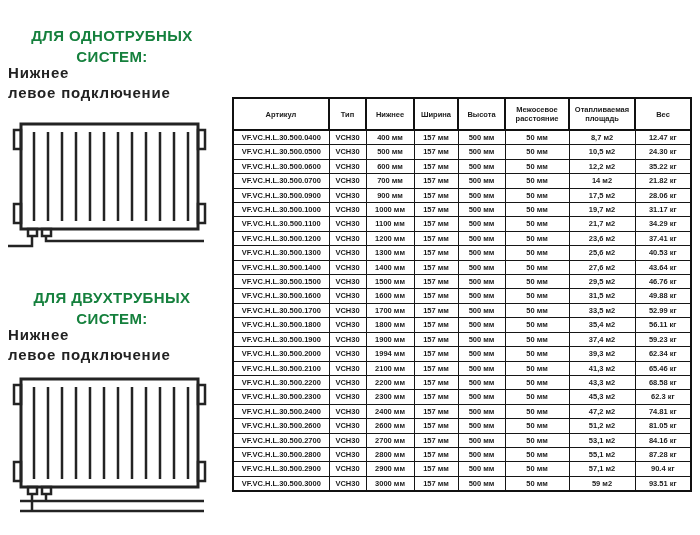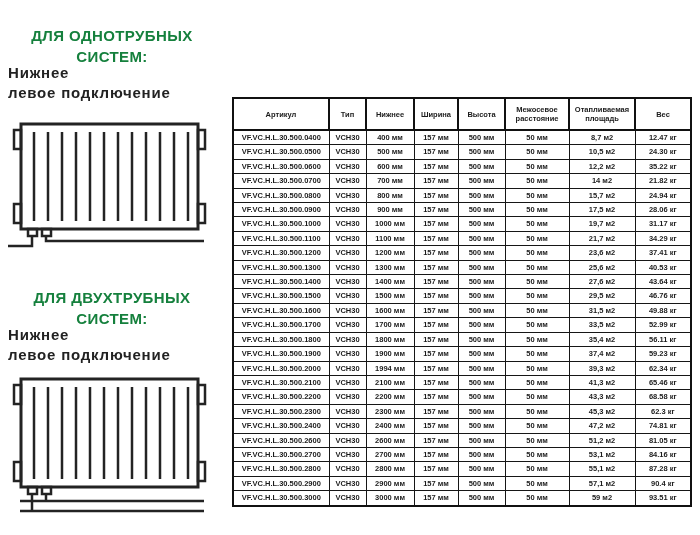--- a/index.html
+++ b/index.html
@@ -218,30 +218,20 @@
             <td>VF.VC.H.L.30.500.0700</td>
             <td>VCH30</td>
             <td>700 мм</td>
             <td>157 мм</td>
             <td>500 мм</td>
             <td>50 мм</td>
             <td>14 м2</td>
             <td>21.82 кг</td>
           </tr>
           <tr>
-            <td>VF.VC.H.L.30.500.0800</td>
-            <td>VCH30</td>
-            <td>800 мм</td>
-            <td>157 мм</td>
-            <td>500 мм</td>
-            <td>50 мм</td>
-            <td>15,7 м2</td>
-            <td>24.94 кг</td>
-          </tr>
-          <tr>
             <td>VF.VC.H.L.30.500.0900</td>
             <td>VCH30</td>
             <td>900 мм</td>
             <td>157 мм</td>
             <td>500 мм</td>
             <td>50 мм</td>
             <td>17,5 м2</td>
             <td>28.06 кг</td>
           </tr>
           <tr>

